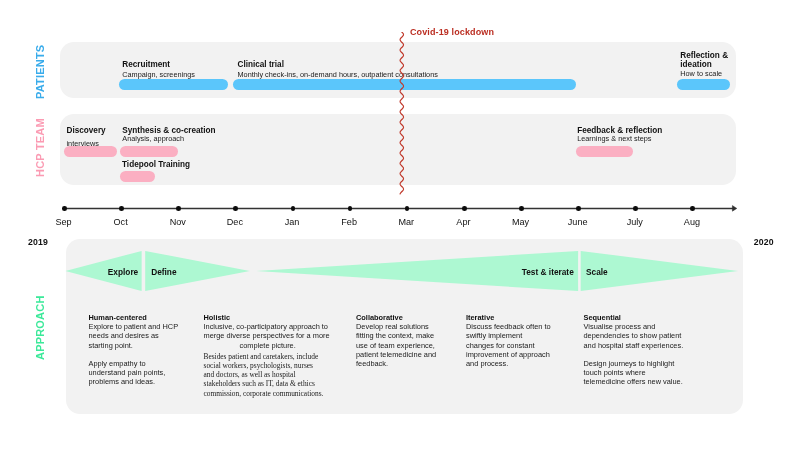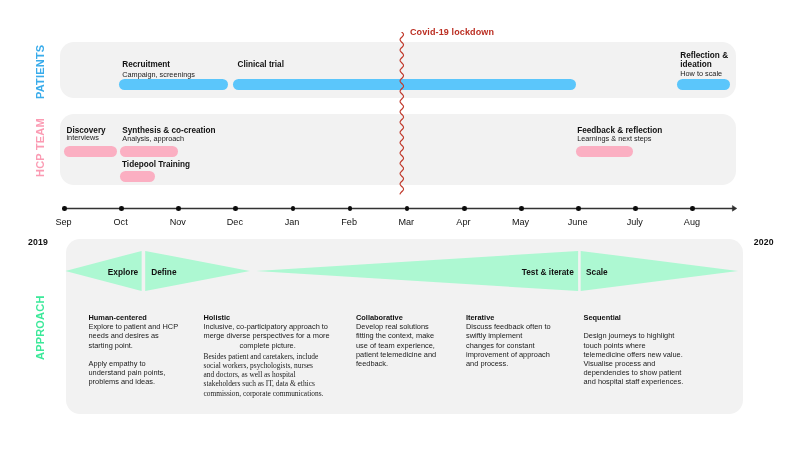--- a/index.html
+++ b/index.html
@@ -35,33 +35,34 @@
 
   <div class="panel" style="left:59.9px;top:41.8px;width:676.1px;height:56.6px;"></div>
 
   <div class="vlabel" style="left:34.2px;top:98.5px;font-size:11px;color:#3aaceb;">PATIENTS</div>
 
   <div class="item-title" style="left:122.3px;top:60.3px;">Recruitment</div>
   <div class="item-sub" style="left:122.3px;top:69.6px;">Campaign, screenings</div>
   <div class="bar" style="left:118.5px;top:79.2px;width:109.1px;height:10.7px;background:#5bc6fb;"></div>
 
   <div class="item-title" style="left:237.5px;top:60.3px;">Clinical trial</div>
+  <div class="item-sub" style="left:237.5px;top:69.6px;">Monthly check-ins, on-demand hours, outpatient consultations</div>
   <div class="bar" style="left:233px;top:79.2px;width:342.5px;height:10.7px;background:#5bc6fb;"></div>
 
   <div class="item-title" style="left:680.3px;top:50.6px;white-space:pre-line;">Reflection &amp;
 ideation</div>
   <div class="item-sub" style="left:680.3px;top:68.7px;">How to scale</div>
   <div class="bar" style="left:676.5px;top:79.2px;width:53.5px;height:10.7px;background:#5bc6fb;"></div>
 
   <div class="panel" style="left:59.9px;top:114px;width:676.1px;height:70.7px;"></div>
 
   <div class="vlabel" style="left:34.2px;top:177.2px;font-size:11px;color:#fb9bb3;">HCP TEAM</div>
 
   <div class="item-title" style="left:66.5px;top:126.4px;">Discovery</div>
-  <div class="item-sub" style="left:66.5px;top:133px;">interviews</div>
+  <div class="item-sub" style="left:66.5px;top:139px;">interviews</div>
   <div class="bar" style="left:63.5px;top:145.8px;width:53.1px;height:11px;background:#fbafc2;"></div>
 
   <div class="item-title" style="left:122.3px;top:126.4px;">Synthesis &amp; co-creation</div>
   <div class="item-sub" style="left:122.3px;top:134.2px;">Analysis, approach</div>
   <div class="bar" style="left:119.5px;top:145.8px;width:58.1px;height:11px;background:#fbafc2;"></div>
 
   <div class="item-title" style="left:122px;top:160px;">Tidepool Training</div>
   <div class="bar" style="left:119.5px;top:170.5px;width:35.3px;height:11px;background:#fbafc2;"></div>
 
   <div class="item-title" style="left:577.2px;top:126.4px;">Feedback &amp; reflection</div>
@@ -168,26 +169,26 @@
         <div class="colbody" title="Discuss feedback often to swiftly implement changes for constant improvement of approach and process." style="position: static;">
           <div style="white-space: nowrap;">Discuss feedback often to</div>
           <div style="white-space: nowrap;">swiftly implement</div>
           <div style="white-space: nowrap;">changes for constant</div>
           <div style="white-space: nowrap;">improvement of approach</div>
           <div style="white-space: nowrap;">and process.</div>
         </div>
       </div>
       <div style="position: absolute; left: 583.5px; top: 313px; width: 114px;">
         <div class="colhead" style="position: static;">Sequential</div>
+        <div class="colbody" title="Visualise process and dependencies to show patient and hospital staff experiences." style="position: static;">
+          <div style="white-space: nowrap;">Visualise process and</div>
+          <div style="white-space: nowrap;">dependencies to show patient</div>
+          <div style="white-space: nowrap;">and hospital staff experiences.</div>
+        </div>
         <div class="colbody" title="Design journeys to highlight touch points where telemedicine offers new value." style="position: static; margin-top: 9.2px;">
           <div style="white-space: nowrap;">Design journeys to highlight</div>
           <div style="white-space: nowrap;">touch points where</div>
           <div style="white-space: nowrap;">telemedicine offers new value.</div>
-        </div>
-        <div class="colbody" title="Visualise process and dependencies to show patient and hospital staff experiences." style="position: static;">
-          <div style="white-space: nowrap;">Visualise process and</div>
-          <div style="white-space: nowrap;">dependencies to show patient</div>
-          <div style="white-space: nowrap;">and hospital staff experiences.</div>
         </div>
       </div>
     </div>
 
 </div>
 
 </body></html>

